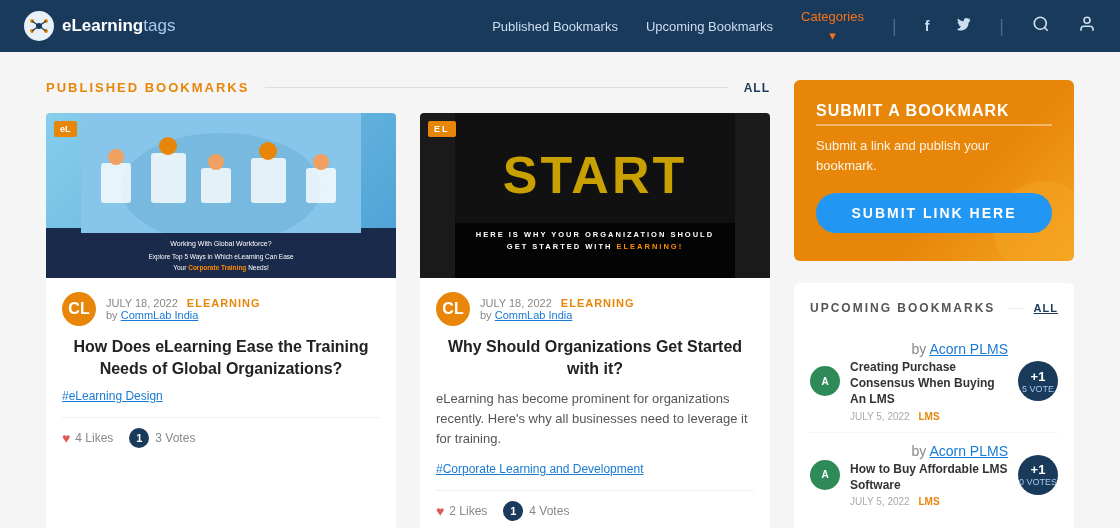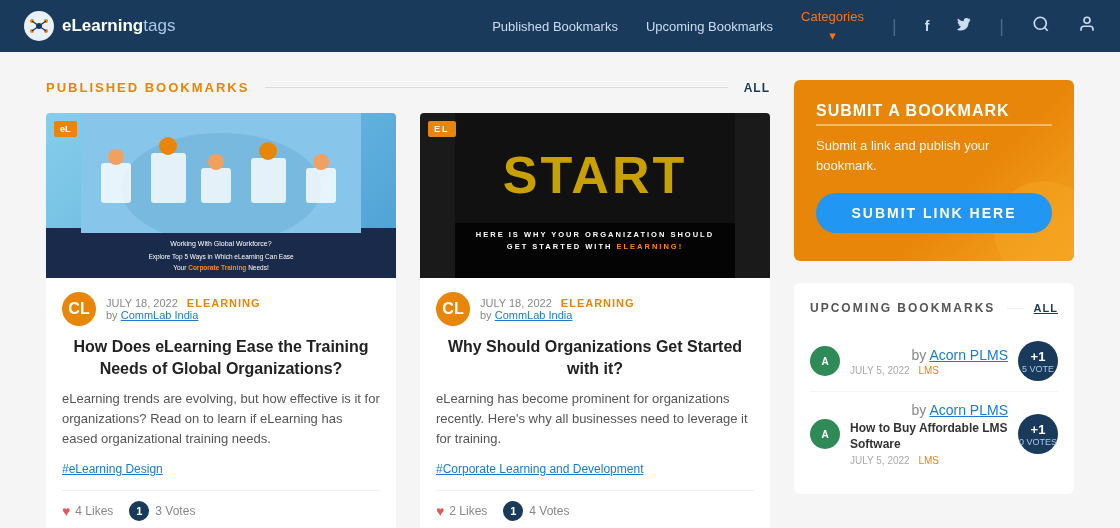--- a/index.html
+++ b/index.html
@@ -281,21 +281,21 @@
     .upcoming-author { font-size: 14px; color: #888; margin-bottom: 2px; text-align: right; }
     .upcoming-author a { color: #1a7ad4; }
     .upcoming-item-title {
       font-size: 12px;
       font-weight: 600;
       color: #333;
       line-height: 1.35;
       margin-bottom: 3px;
     }
     .upcoming-meta { font-size: 10px; color: #aaa; }
-    .upcoming-meta .cat { color: #e8860a; font-weight: 400; margin-left: 6px; }
+    .upcoming-meta .cat { color: #e8860a; font-weight: 700; margin-left: 6px; }
     .vote-circle {
       width: 40px; height: 40px;
       background: #1a3a5c;
       border-radius: 50%;
       display: flex; flex-direction: column;
       align-items: center; justify-content: center;
       color: white;
       flex-shrink: 0;
     }
     .vote-circle .plus { font-size: 13px; font-weight: 700; }
@@ -397,21 +397,20 @@
             <div class="card-avatar">CL</div>
             <div class="card-meta-info">
               <div>
                 <span class="date">JULY 18, 2022</span>
                 <span class="category">ELEARNING</span>
               </div>
               <div>by <a class="author" href="#">CommLab India</a></div>
             </div>
           </div>
           <div class="card-title">How Does eLearning Ease the Training Needs of Global Organizations?</div>
-          <div class="card-desc">eLearning trends are evolving, but how effective is it for organizations? Read on to learn if eLearning has eased organizational training needs.</div>
           <a class="card-tag" href="#">#eLearning Design</a>
           <div class="card-footer">
             <div class="card-like">
               <span class="heart-icon">♥</span>
               <span>4 Likes</span>
             </div>
             <div class="card-votes">
               <div class="vote-badge">1</div>
               <span>3 Votes</span>
             </div>
@@ -478,20 +477,21 @@
         <div class="upcoming-line"></div>
         <a class="upcoming-all" href="#">ALL</a>
       </div>
 
       <div class="upcoming-item">
         <div class="upcoming-avatar">A</div>
         <div class="upcoming-info">
           <div class="upcoming-author">
             by <a href="#">Acorn PLMS</a>
           </div>
+          <div class="upcoming-item-title">Creating  Purchase Consensus When Buying An  LMS</div>
           <div class="upcoming-meta">
             <span>JULY 5, 2022</span>
             <span class="cat">LMS</span>
           </div>
         </div>
         <div class="vote-circle">
           <span class="plus">+1</span>
           <span class="count">5 VOTE</span>
         </div>
       </div>

